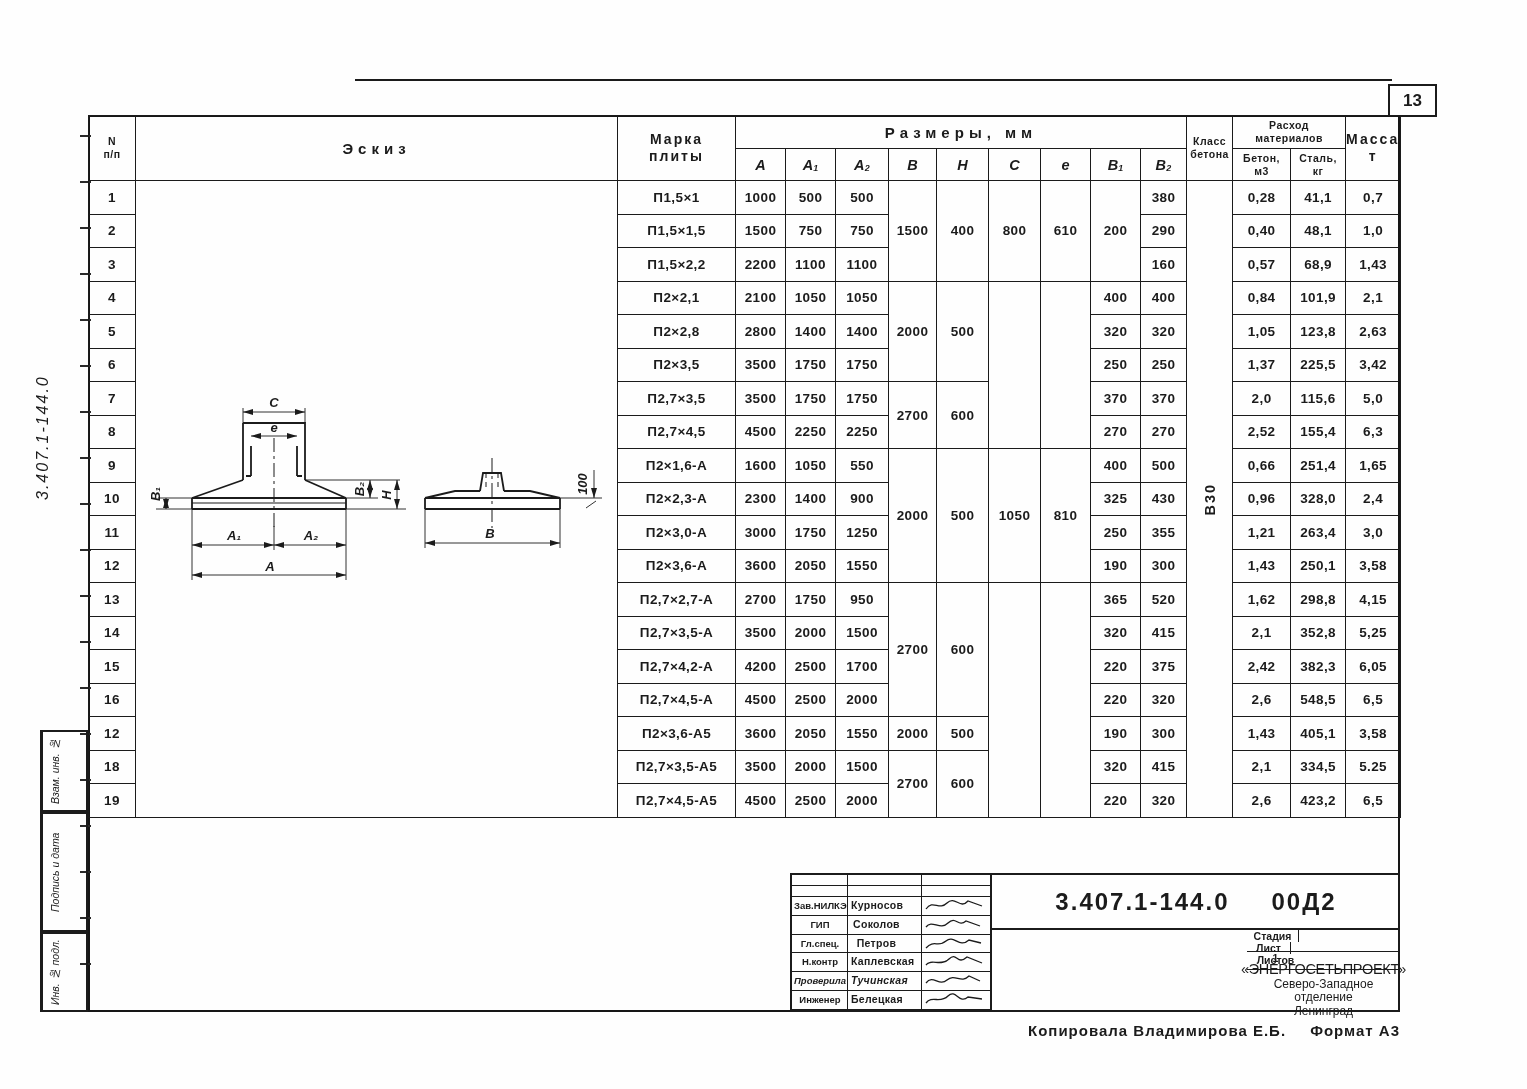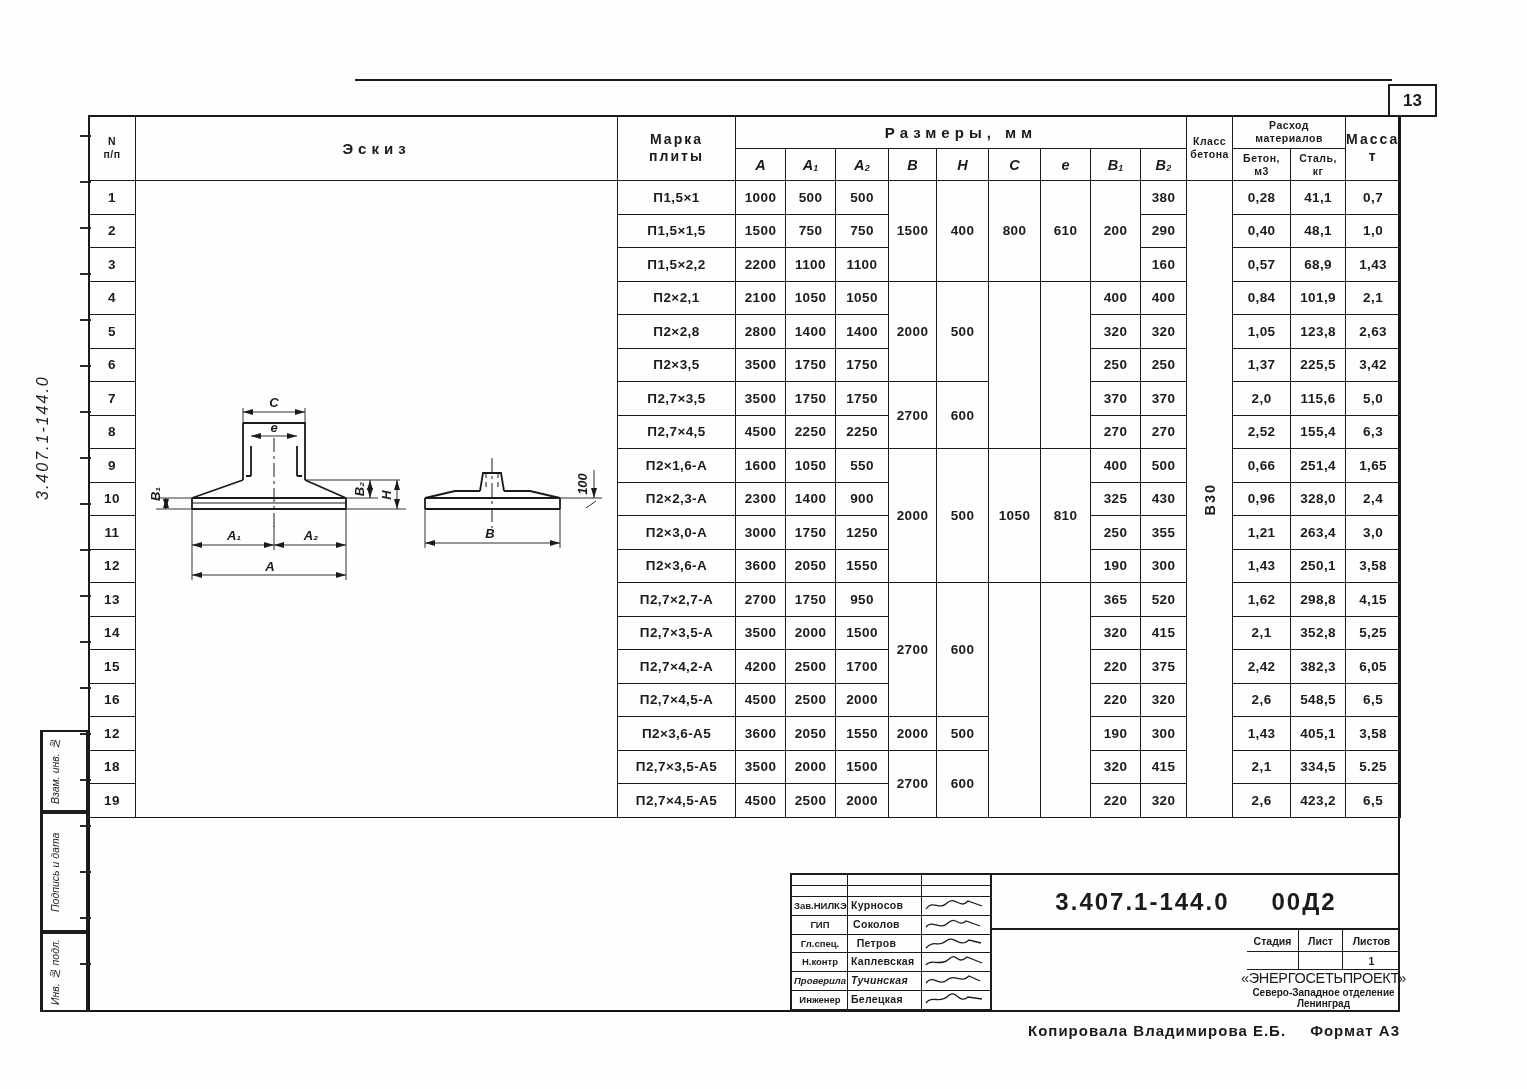--- a/index.html
+++ b/index.html
@@ -43,29 +43,29 @@
   .sig-row>div:last-child{border-right:none;}
   .sig-role{width:56px;font-size:9.5px;font-weight:bold;padding:3px 1px 0 2px;}
   .sig-name{width:74px;font-size:10.5px;font-weight:bold;padding:2px 19px 0 3px;letter-spacing:.3px;}
   .sig-sig{width:66px;}
   .doc-box{position:absolute;left:200px;top:0;width:408px;height:55px;border-bottom:2px solid #1b1b1b;box-sizing:border-box;
            display:flex;align-items:center;justify-content:center;gap:42px;font-size:24px;font-weight:bold;letter-spacing:2px;}
   .name-box{position:absolute;left:200px;top:55px;width:255px;height:80px;border-right:2px solid #1b1b1b;box-sizing:border-box;
             display:flex;flex-direction:column;align-items:center;justify-content:center;gap:8px;
             font-size:16px;font-weight:bold;letter-spacing:6px;}
   .stage-wrap{position:absolute;left:455px;top:55px;width:153px;height:80px;}
-  .stage-row{display:flex;height:22px;border-bottom:1.6px solid #1b1b1b;box-sizing:border-box;}
+  .stage-row{display:flex;height:22px;border-bottom:1.6px solid #1b1b1b;box-sizing:border-box;flex-direction:column;}
   .stage-row>div{box-sizing:border-box;border-right:1.6px solid #1b1b1b;display:flex;align-items:center;justify-content:center;
                  font-size:10.5px;font-weight:bold;}
   .stage-row>div:last-child{border-right:none;}
   .st-c1{width:52px;}.st-c2{width:44px;}.st-c3{width:57px;}
   .stage-vals{height:18px;}
   .org-box{height:40px;display:flex;flex-direction:column;align-items:center;justify-content:center;line-height:1.1;}
   .org-name{font-size:14.5px;font-weight:normal;letter-spacing:-0.3px;}
-  .org-sub{font-size:10px;font-weight:bold;}
+  .org-sub{font-size:12px;font-weight:normal;text-align:center;}
   .footer-line{position:absolute;left:1028px;top:1022px;width:372px;display:flex;justify-content:space-between;
                font-size:15px;font-weight:bold;letter-spacing:1px;}
 </style>
 </head>
 <body>
 
 <div class="sheet">
 
   <div class="top-rule"></div>
   <div class="page-box">

